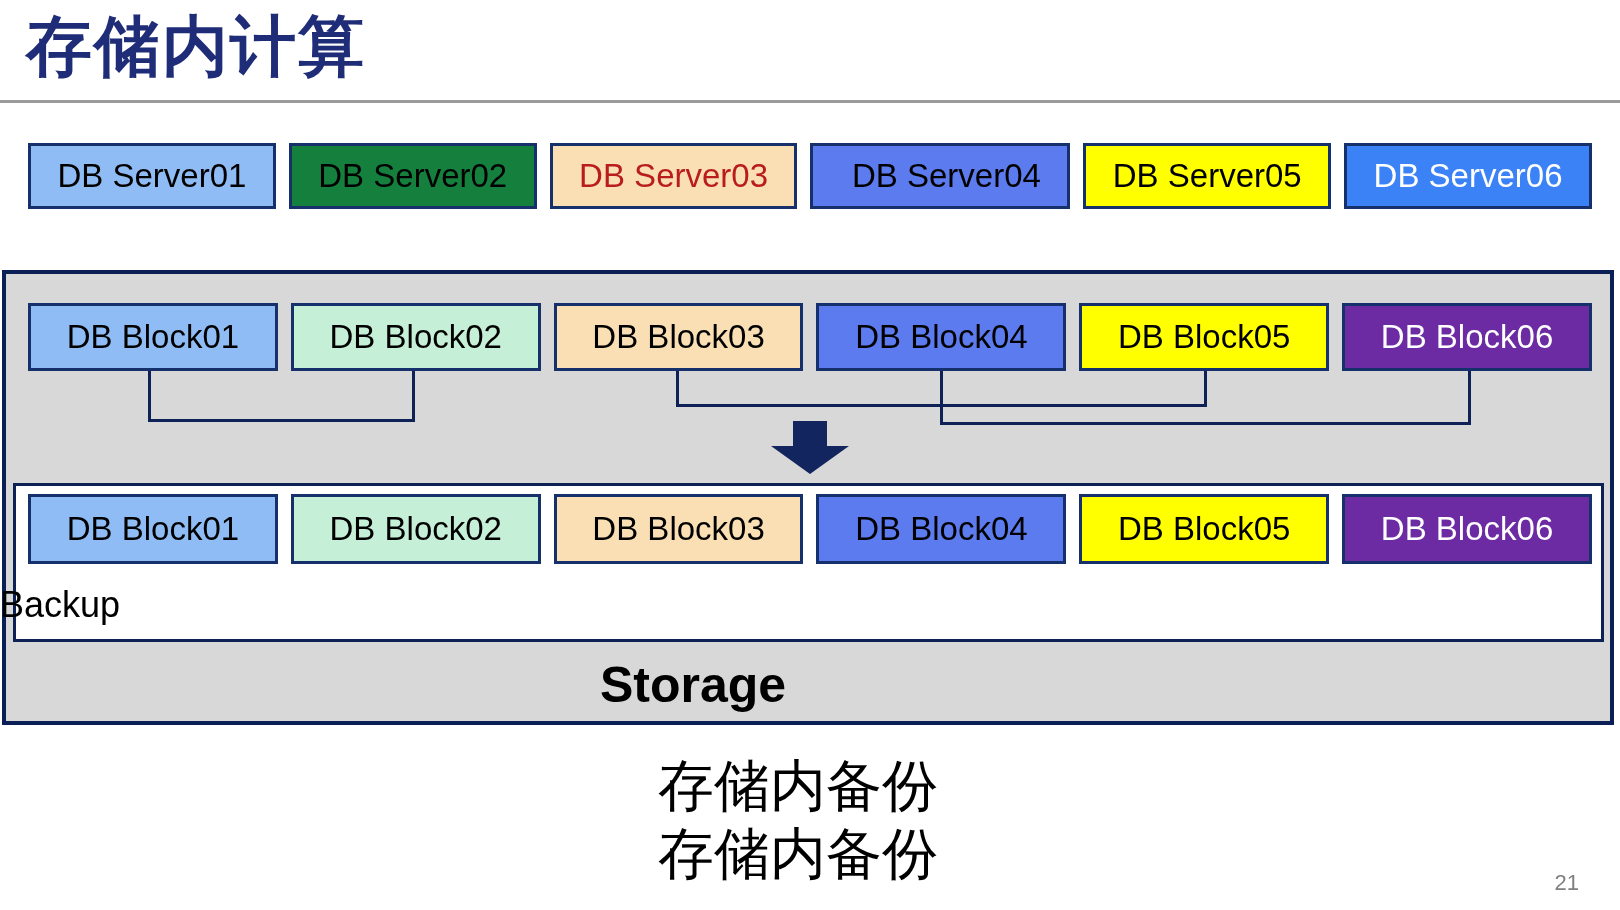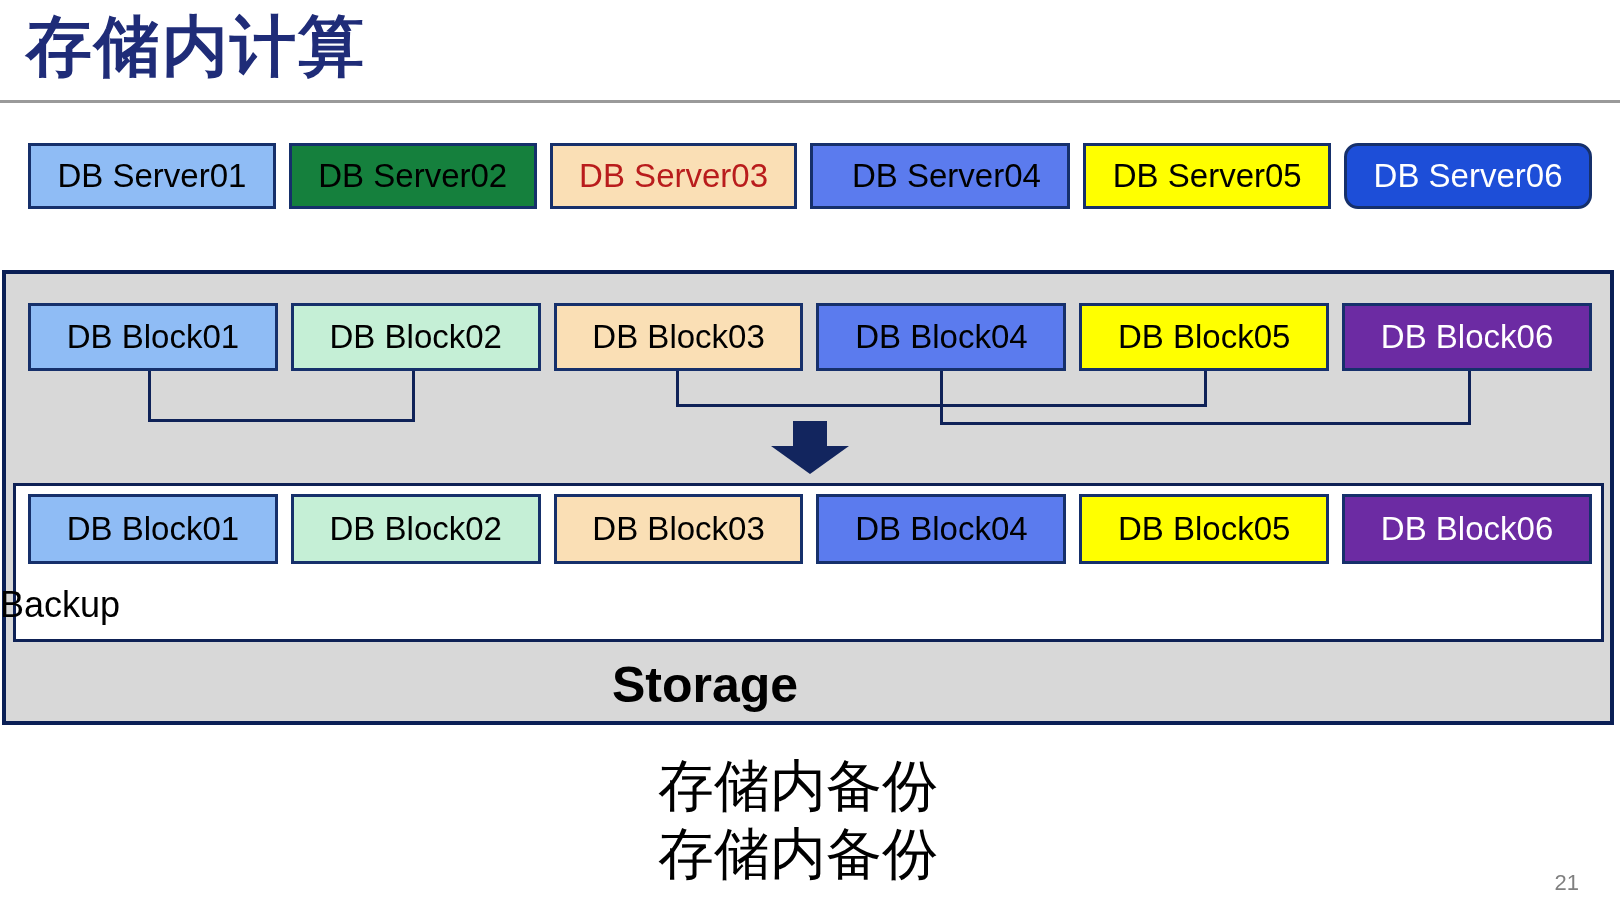--- a/index.html
+++ b/index.html
@@ -47,21 +47,21 @@
   .arrow-head{
     position:absolute;left:771px;top:446px;width:0;height:0;
     border-left:39px solid transparent;border-right:39px solid transparent;
     border-top:28px solid #12255E;
   }
   .backup-label{
     position:absolute;left:0;top:584px;width:1620px;
     text-align:left;font-size:36px;color:#000;
   }
   .storage-label{
-    position:absolute;left:14px;top:656px;width:1382px;
+    position:absolute;left:2px;top:656px;width:1382px;
     text-align:center;font-size:50px;font-weight:bold;color:#000;
   }
   .caption{
     position:absolute;left:658px;top:752px;
     font-size:56px;line-height:68px;color:#000;
   }
   .page-number{
     position:absolute;right:41px;top:870px;
     font-size:22px;color:#808080;
   }
@@ -73,21 +73,21 @@
 
   <div class="title">存储内计算</div>
   <div class="hr"></div>
 
   <div class="row server-row">
     <div class="box" style="background: rgb(143, 188, 245); color: rgb(0, 0, 0);">DB Server01</div>
     <div class="box" style="background: #15803d; color: rgb(0, 0, 0);">DB Server02</div>
     <div class="box" style="background: rgb(250, 223, 181); color: #b91c1c;">DB Server03</div>
     <div class="box" style="background: rgb(91, 123, 238); color: rgb(0, 0, 0); padding-left: 12px;">DB Server04</div>
     <div class="box" style="background: rgb(255, 255, 0); color: rgb(0, 0, 0);">DB Server05</div>
-    <div class="box" style="background: #1d4ed8; color: rgb(255, 255, 255); border-radius: 14px;">DB Server06</div>
+    <div class="box" style="background: #3b82f6; color: rgb(255, 255, 255);">DB Server06</div>
   </div>
 
   <div class="storage-unit"></div>
 
   <div class="row top-block-row">
     <div class="box" style="background: rgb(143, 188, 245); color: rgb(0, 0, 0);">DB Block01</div>
     <div class="box" style="background: rgb(197, 239, 214); color: rgb(0, 0, 0);">DB Block02</div>
     <div class="box" style="background: rgb(250, 223, 181); color: rgb(0, 0, 0);">DB Block03</div>
     <div class="box" style="background: rgb(91, 123, 238); color: rgb(0, 0, 0);">DB Block04</div>
     <div class="box" style="background: rgb(255, 255, 0); color: rgb(0, 0, 0);">DB Block05</div>

